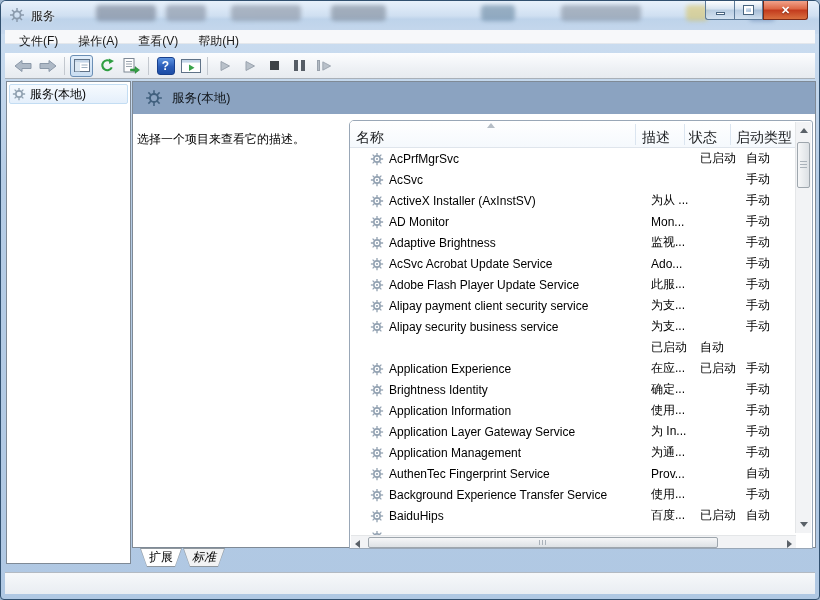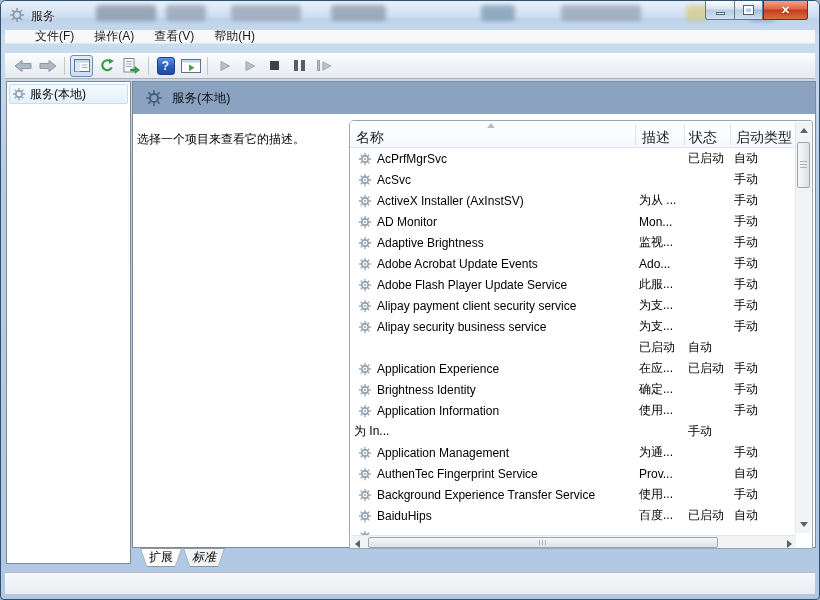--- a/index.html
+++ b/index.html
@@ -18,21 +18,21 @@
           background:linear-gradient(rgba(255,255,255,.95),rgba(214,227,240,.75) 45%,rgba(172,195,218,.7) 50%,rgba(214,228,241,.9)); }
   .wbtn.min { width:29px; border-radius:0 0 0 3px; border-right:none; }
   .wbtn.max { width:29px; }
   .wbtn.close { width:45px; border-radius:0 0 3px 0; border-color:#7c2a16;
           background:linear-gradient(#f2a38b,#dd6644 45%,#c23a1d 50%,#d96f3f); color:#fff; font-size:11px; font-weight:bold; text-shadow:0 1px 1px #7a2410; }
   .glyph-min { width:9px; height:3px; background:#fff; border:1px solid #49657f; margin-top:7px; }
   .glyph-max { width:9px; height:8px; border:2px solid #fff; outline:1px solid #49657f; }
 
   
   .menubar { position:absolute; top:29px; left:4px; right:4px; height:14px; background:#f7f8fa;
-             border-bottom:1px solid #e3e7ec; display:flex; align-items:center; padding-left:20px; }
+             border-bottom:1px solid #e3e7ec; display:flex; align-items:flex-start; padding-left:4px; }
   .menu-item { font-size:12px; color:#1a1a1a; padding:3px 10px; }
 
   
   .toolbar { position:absolute; top:52px; left:4px; right:4px; height:26px;
              background:linear-gradient(#fcfdfe,#eef1f5 60%,#e7ebf0); border-bottom:1px solid #a9b0b8;
              display:flex; align-items:center; padding-left:5px; }
   .tb-btn { height:22px; min-width:23px; display:flex; align-items:center; justify-content:center; margin:0 1px; }
   .tb-sep { width:1px; height:18px; background:#c3c8cf; margin:0 4px; }
   .tb-pressed { border:1px solid #6b8fb5; border-radius:3px; background:linear-gradient(#e2eefb,#cadef2); }
   .help-btn { width:18px; height:18px; border-radius:3px; border:1px solid #173f8c; color:#fff; font-weight:bold; font-size:12px;
@@ -58,21 +58,21 @@
 
   
   .svc-table { position:absolute; left:216px; top:38px; width:464px; height:429px;
                background:#fff; border:1px solid #99a7b7; border-radius:5px 3px 0 0; overflow:hidden; }
   .tbl-header { position:absolute; top:0; left:0; width:446px; height:27px;
                 background:linear-gradient(#ffffff,#f5f9fd); border-bottom:1px solid #dfe5ec; }
   .col-h { position:absolute; top:8px; font-size:14px; color:#1c1e21; white-space:nowrap; }
   .h-sep { position:absolute; top:3px; height:21px; width:1px; background:#dbe5f0; }
   .sort-arrow { position:absolute; left:137px; top:2px; width:0; height:0;
                 border-left:4px solid transparent; border-right:4px solid transparent; border-bottom:5px solid #b6bec7; }
-  .tbl-body { position:absolute; top:27px; left:4px; width:446px; height:387px; overflow:hidden; }
+  .tbl-body { position:absolute; top:27px; left:16px; width:446px; height:387px; overflow:hidden; }
   .row { height:21px; display:grid; grid-template-columns:285px 49px 46px 66px; align-items:center; font-size:12px; color:#000; }
   .row .c-name { display:flex; align-items:center; gap:5px; padding-left:4px; white-space:nowrap; overflow:hidden; }
   .row span { white-space:nowrap; overflow:hidden; }
 
   
   .vscroll { position:absolute; top:1px; right:1px; width:16px; height:411px; background:#f2f3f5; border-left:1px solid #e4e6e8; }
   .vthumb { position:absolute; left:1px; top:20px; width:13px; height:46px; border:1px solid #9ea6ad; border-radius:2px;
             background:linear-gradient(90deg,#f6f7f8,#dde1e5); }
   .grip { position:absolute; left:2px; right:2px; top:50%; height:8px; transform:translateY(-50%);
           background:repeating-linear-gradient(#aab2ba 0 1px,transparent 1px 3px); }
@@ -396,21 +396,21 @@
           <line x1="1" y1="8" x2="4.5" y2="8"></line>
                   <line x1="11.5" y1="8" x2="15" y2="8"></line>
           <line x1="3" y1="3" x2="5.3" y2="5.3"></line>
                   <line x1="10.7" y1="10.7" x2="13" y2="13"></line>
           <line x1="13" y1="3" x2="10.7" y2="5.3"></line>
                   <line x1="3" y1="13" x2="5.3" y2="10.7"></line>
         </g>
         <circle cx="8" cy="8" r="3.6" fill="none" stroke="#93a2b2" stroke-width="1.8"></circle>
         <circle cx="8" cy="8" r="1.2" fill="#93a2b2"></circle>
       </svg>
-      <span>Adobe Acrobat Update Events</span>
+      <span>AcSvc Acrobat Update Service</span>
     </span>
     <span>Ado...</span>
     <span></span>
     <span>手动</span>
   </div>
           <div class="row">
     <span class="c-name">
       <svg width="14" height="14" viewBox="0 0 16 16">
         <g stroke="#93a2b2" stroke-width="1.5">
           <line x1="8" y1="1" x2="8" y2="4.5"></line>
@@ -540,20 +540,37 @@
         <circle cx="8" cy="8" r="3.6" fill="none" stroke="#93a2b2" stroke-width="1.8"></circle>
         <circle cx="8" cy="8" r="1.2" fill="#93a2b2"></circle>
       </svg>
       <span>Application Information</span>
     </span>
     <span>使用...</span>
     <span></span>
     <span>手动</span>
   </div>
           <div class="row">
+    <span class="c-name">
+      <svg width="14" height="14" viewBox="0 0 16 16">
+        <g stroke="#93a2b2" stroke-width="1.5">
+          <line x1="8" y1="1" x2="8" y2="4.5"></line>
+                  <line x1="8" y1="11.5" x2="8" y2="15"></line>
+          <line x1="1" y1="8" x2="4.5" y2="8"></line>
+                  <line x1="11.5" y1="8" x2="15" y2="8"></line>
+          <line x1="3" y1="3" x2="5.3" y2="5.3"></line>
+                  <line x1="10.7" y1="10.7" x2="13" y2="13"></line>
+          <line x1="13" y1="3" x2="10.7" y2="5.3"></line>
+                  <line x1="3" y1="13" x2="5.3" y2="10.7"></line>
+        </g>
+        <circle cx="8" cy="8" r="3.6" fill="none" stroke="#93a2b2" stroke-width="1.8"></circle>
+        <circle cx="8" cy="8" r="1.2" fill="#93a2b2"></circle>
+      </svg>
+      <span>Application Layer Gateway Service</span>
+    </span>
     <span>为 In...</span>
     <span></span>
     <span>手动</span>
   </div>
           <div class="row">
     <span class="c-name">
       <svg width="14" height="14" viewBox="0 0 16 16">
         <g stroke="#93a2b2" stroke-width="1.5">
           <line x1="8" y1="1" x2="8" y2="4.5"></line>
                   <line x1="8" y1="11.5" x2="8" y2="15"></line>

